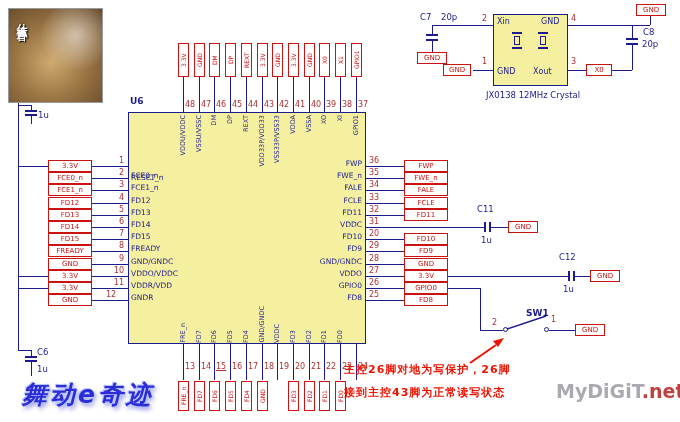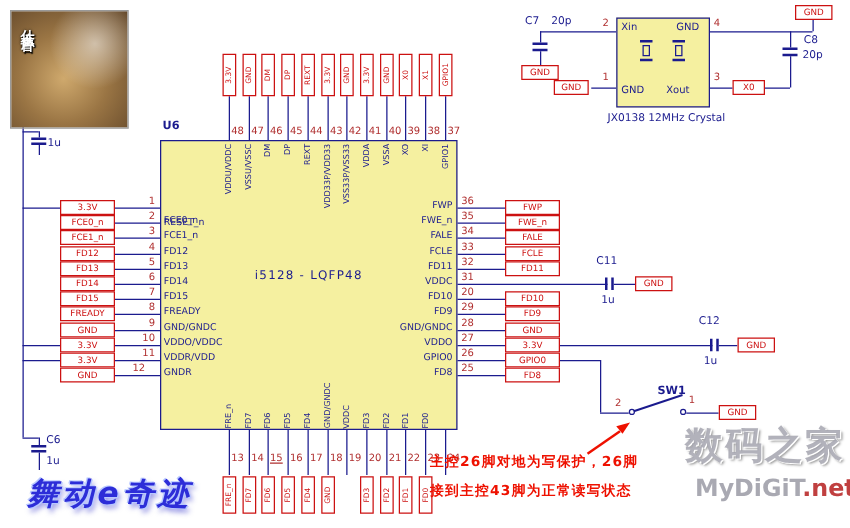--- a/index.html
+++ b/index.html
@@ -48,21 +48,20 @@
   <div class="wire" style="left:18px;top:350px;width:13px;height:1px;"></div>
   <div class="wire" style="left:31px;top:350px;width:1px;height:6px;"></div>
   <div class="plate" style="left:25px;top:356px;width:12px;height:2px;"></div>
   <div class="plate" style="left:25px;top:360px;width:12px;height:2px;"></div>
   <div class="wire" style="left:31px;top:362px;width:1px;height:14px;"></div>
   <div class="label" style="left:37px;top:347px;">C6</div>
   <div class="label" style="left:37px;top:364px;">1u</div>
 
   <div class="ic-body"></div>
   <div class="ic-ref">U6</div>
-  <div class="ic-part">i5128 - LQFP48</div>
 
   <div class="wire" style="left:432px;top:25px;width:61px;height:1px;"></div>
   <div class="wire" style="left:568px;top:25px;width:82px;height:1px;"></div>
   <div class="wire" style="left:650px;top:16px;width:1px;height:9px;"></div>
   <div class="netbox" style="left:636px;top:4px;width:30px;">GND</div>
   <div class="wire" style="left:568px;top:70px;width:64px;height:1px;"></div>
   <div class="netbox" style="left:586px;top:64px;width:26px;">X0</div>
   <div class="wire" style="left:473px;top:70px;width:20px;height:1px;"></div>
   <div class="netbox" style="left:443px;top:64px;width:28px;">GND</div>
 
@@ -131,21 +130,20 @@
   </svg>
 
   <div class="anno" style="left:344px;top:362px;">主控26脚对地为写保护，26脚</div>
   <div class="anno" style="left:344px;top:385px;">接到主控43脚为正常读写状态</div>
 
   <div class="photo">
     <span class="caption">什么声音</span>
   </div>
 
   <div class="wm-left">舞动e奇迹</div>
-  <div class="wm-site">数码之家</div>
   <div class="wm-url">
     <span class="gray">MyDiGiT</span><span class="red">.net</span>
   </div>
 
 <div class="wire" style="left: 18px; top: 166px; width: 110px; height: 1px;"></div>
     <div class="pin-num" style="left: 106px; top: 156px; width: 18px; text-align: right;">1</div>
     <div class="pin-name" style="left: 131px; top: 173px;">RESET_n</div>
     <div class="netbox" style="left: 48px; top: 160px; width: 44px;">3.3V</div>
     <div class="wire" style="left: 48px; top: 178px; width: 80px; height: 1px;"></div>
     <div class="pin-num" style="left: 106px; top: 168px; width: 18px; text-align: right;">2</div>

